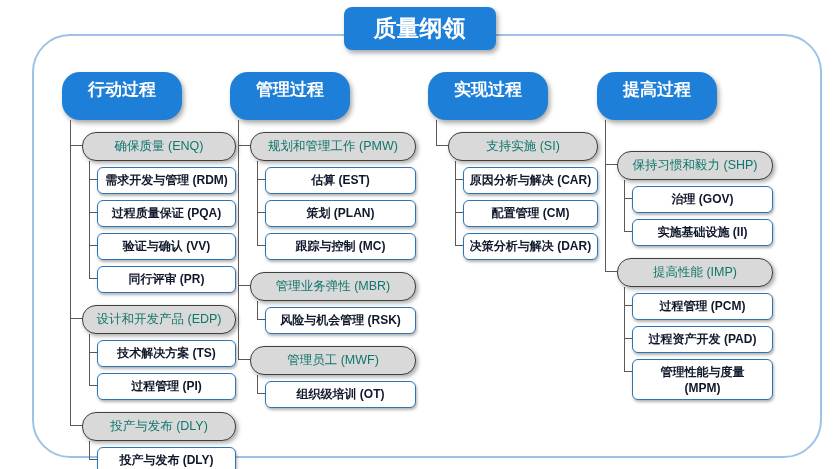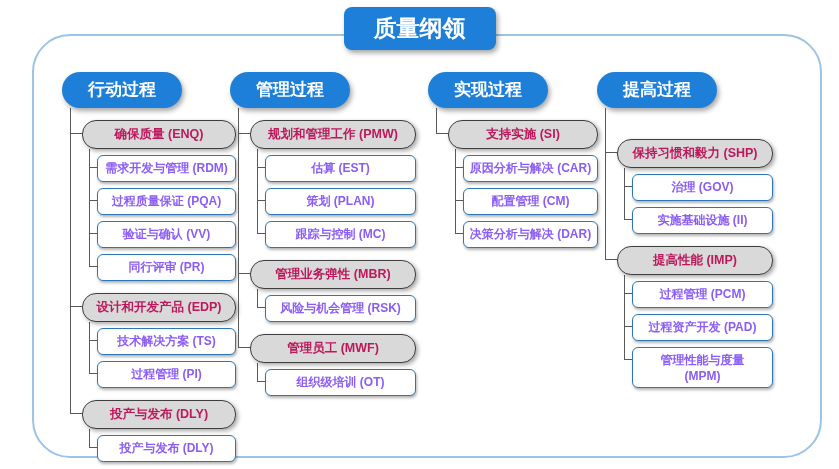--- a/index.html
+++ b/index.html
@@ -27,21 +27,21 @@
     background:var(--header-blue);color:#fff;font-weight:bold;font-size:23px;
     padding:6px 30px;border-radius:8px;white-space:nowrap;
     box-shadow:2px 3px 5px rgba(0,0,0,.35);z-index:3;
   }
   .column{position:absolute;top:72px;z-index:2;}
   .col-1{left:62px;width:174px;}
   .col-2{left:230px;width:186px;}
   .col-3{left:428px;width:170px;}
   .col-4{left:597px;width:176px;}
   .col-header{
-    width:120px;height:36px;line-height:36px;text-align:center;
+    width:120px;height:48px;line-height:36px;text-align:center;
     background:var(--header-blue);color:#fff;font-weight:bold;font-size:17px;
     border-radius:18px;box-shadow:2px 3px 5px rgba(0,0,0,.35);
   }
   ul.groups{list-style:none;margin:0;padding:0 0 0 20px;}
   li.group{position:relative;margin-top:12px;}
   
   li.group::after{
     content:"";position:absolute;left:-12px;top:-12px;width:0;
     height:calc(100% + 12px);border-left:1.5px solid var(--connector);
   }
@@ -49,39 +49,39 @@
   li.group.gap-lg{margin-top:31px;}
   li.group.gap-lg::after{top:-31px;height:calc(100% + 31px);}
   li.group.gap-lg:last-child::after{height:44px;}
   
   li.group::before{
     content:"";position:absolute;left:-12px;top:13px;width:12px;height:0;
     border-top:1.5px solid var(--connector);
   }
   .gbox{
     background:var(--group-fill);border:1.5px solid var(--group-border);
-    border-radius:14px;text-align:center;font-weight:bold;font-size:12.5px;
-    color:#be185d;padding:5px 2px;min-height:26px;
+    border-radius:14px;text-align:center;font-weight:normal;font-size:12.5px;
+    color:#0f766e;padding:5px 2px;min-height:26px;
     box-shadow:2px 2px 4px rgba(0,0,0,.35);position:relative;z-index:2;
   }
   ul.items{list-style:none;margin:0;padding:0 0 0 15px;}
   li.item{position:relative;margin-top:6px;}
   li.item::after{
     content:"";position:absolute;left:-8px;top:-6px;width:0;
     height:calc(100% + 6px);border-left:1.5px solid var(--connector);
   }
   li.item:last-child::after{height:18px;}
   li.item::before{
     content:"";position:absolute;left:-8px;top:12px;width:8px;height:0;
     border-top:1.5px solid var(--connector);
   }
   .ibox{
     background:#fff;border:1.5px solid var(--item-border);
     border-radius:6px;text-align:center;font-weight:bold;font-size:12px;
-    color:#8b5cf6;padding:4px 2px;min-height:24px;white-space:pre-line;
+    color:#0f172a;padding:4px 2px;min-height:24px;white-space:pre-line;
     box-shadow:1px 2px 3px rgba(0,0,0,.3);position:relative;z-index:2;
   }
 </style>
 </head>
 <body>
 
 <div class="canvas">
   <div class="outer-frame"></div>
 
   <div class="diagram-title">质量纲领</div>

